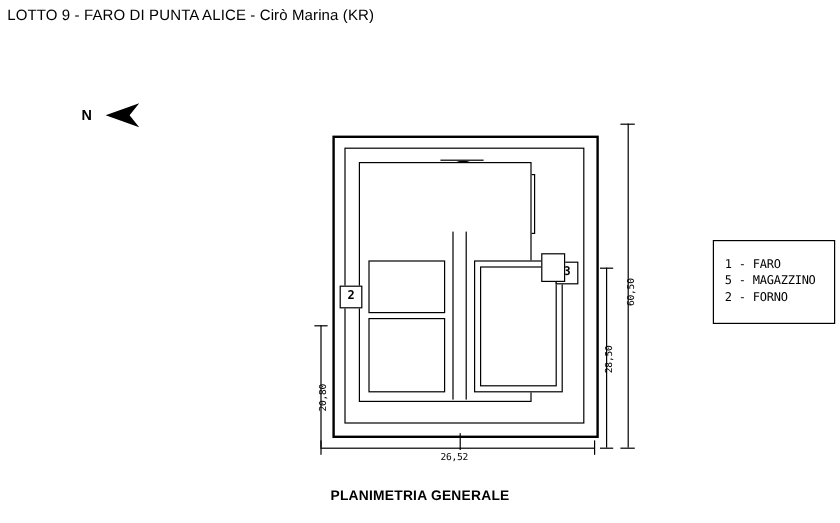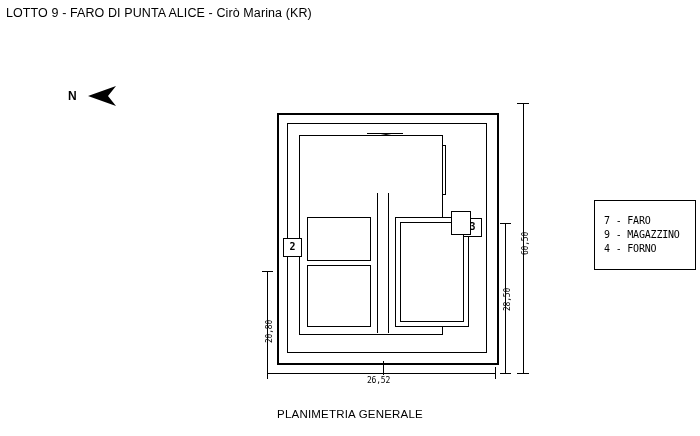--- a/index.html
+++ b/index.html
@@ -23,21 +23,21 @@
     letter-spacing: 0.1px;
     white-space: nowrap;
   }
   #caption {
     position: absolute;
     left: 0;
     top: 408px;
     width: 700px;
     text-align: center;
     font-size: 11.5px;
-    font-weight: normal;
+    font-weight: bold;
     letter-spacing: 0.2px;
   }
 
   
   #north-group {
     position: absolute;
     left: 68px;
     top: 84px;
     width: 60px;
     height: 30px;
@@ -157,23 +157,23 @@
   <span id="north-letter">N</span>
   <span id="north-arrow-icon">
     <svg width="34" height="24" viewBox="0 0 34 24">
       <polygon points="32,2 4,12 32,22 24,12" fill="#000"></polygon>
     </svg>
   </span>
 </div>
 
 <div id="legend-box"></div>
 <div id="legend-list">
-  <div>7 - FARO</div>
-  <div>9 - MAGAZZINO</div>
-  <div>4 - FORNO</div>
+  <div>1 - FARO</div>
+  <div>5 - MAGAZZINO</div>
+  <div>2 - FORNO</div>
 </div>
 
 <div id="plan">
 
   <div class="outer-rect" style="left:22px; top:18px; width:218px; height:248px;"></div>
 
   <div class="inner-rect" style="left:32px; top:28px; width:198px; height:228px;"></div>
 
   <div class="room" style="left:73px; top:50px; width:116px; height:48px;"></div>
   <div class="room-label" style="left:126px; top:68px;">1</div>

